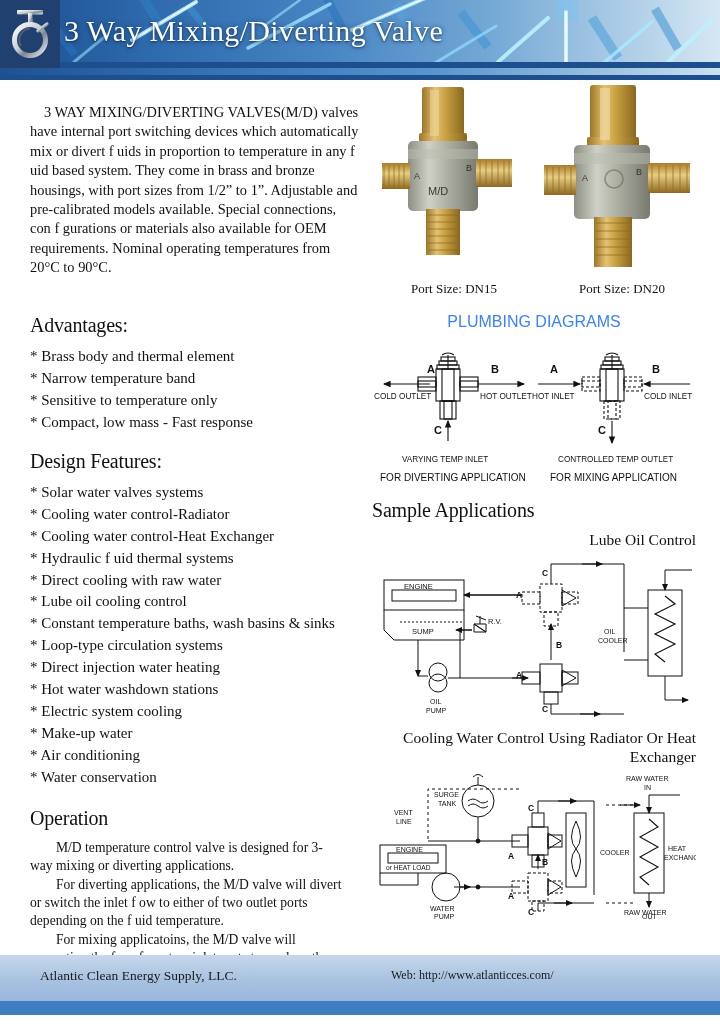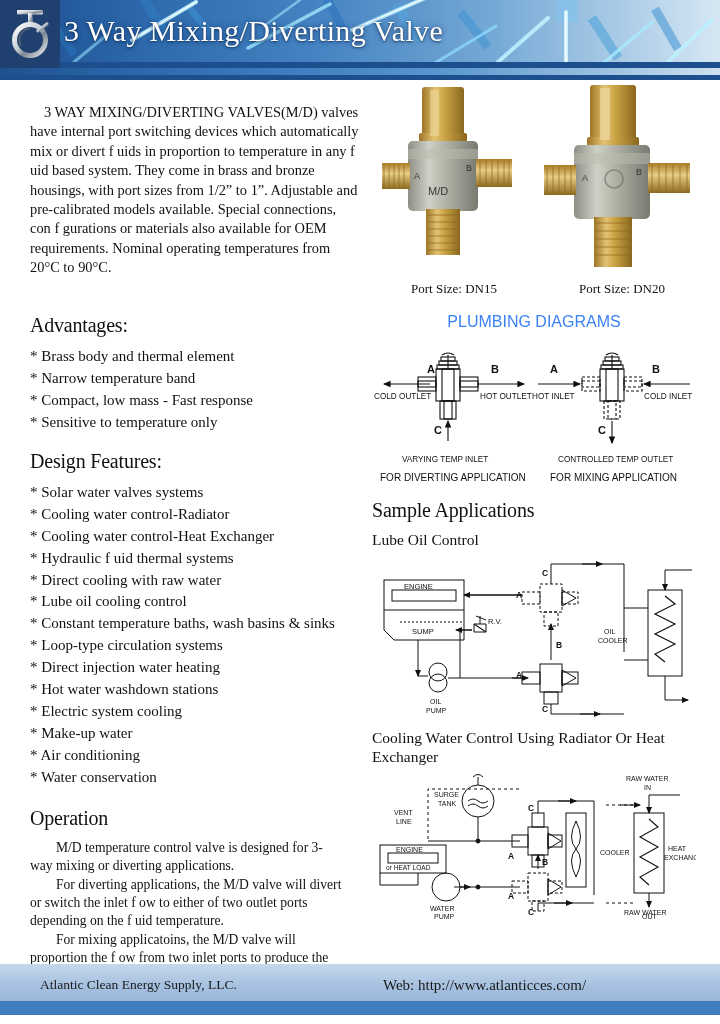--- a/index.html
+++ b/index.html
@@ -77,39 +77,39 @@
     position:absolute; top:198px;
     font-size:13px; text-align:center; width:140px;
   }
   .vsvg { position:absolute; top:0; }
 
   
   .plumb-title {
     text-align:center; font-family:"Liberation Sans", sans-serif;
     font-size:16px; color:#3b82f6; margin:0 0 6px 0;
   }
-  .app-sub { font-size:15.5px; margin:5px 0 2px 0; line-height:1.22; }
+  .app-sub { font-size:15.5px; margin:5px 0 2px 0; line-height:1.22;text-align:right; }
 
   svg { display:block; }
   svg text { font-family:"Liberation Sans", sans-serif; fill:#111; }
 
   
   .footer {
     position:absolute; left:0; bottom:0; width:720px;
   }
   .footer-band {
-    height:37px; width:720px;
+    height:46px; width:720px;
     background:linear-gradient(180deg,#c5d8ec 0%,#a8c2e0 55%,#9ab6db 100%);
     position:relative;
   }
   .footer-band .fl {
     position:absolute; left:40px; top:13px; font-size:13.5px; color:#1a1a1a;
   }
   .footer-band .fr {
-    position:absolute; left:383px; top:13px; font-size:15px; color:#1a1a1a;
+    position:absolute; left:391px; top:13px; font-size:12px; color:#1a1a1a;
   }
   .footer-strip { height:14px; width:720px; background:#3f7fc1; }
   .footer-white { height:9px; width:720px; background:#fff; }
 </style>
 </head>
 <body>
 
 <div class="banner">
   <svg class="tubes" width="720" height="68" viewBox="0 0 720 68">
     <defs>
@@ -184,22 +184,22 @@
 
   <div class="col-left">
 
     <p class="intro">3 WAY MIXING/DIVERTING VALVES(M/D) valves have internal port switching devices which automatically mix or divert f uids in proportion to temperature in any f uid based system. They come in brass and bronze housings, with port sizes from 1/2” to 1”.  Adjustable and pre-calibrated models available. Special connections, con f gurations or materials also available for OEM requirements. Nominal operating temperatures from 20°C to 90°C.</p>
 
     <div style="height:22px"></div>
     <h2 class="sec">Advantages:</h2>
     <div class="bullets">
       <div>* Brass body and thermal element</div>
       <div>* Narrow temperature band</div>
+      <div>* Sensitive to temperature only</div>
       <div>* Compact, low mass - Fast response</div>
-      <div>* Sensitive to temperature only</div>
     </div>
 
     <div style="height:16px"></div>
     <h2 class="sec">Design Features:</h2>
     <div class="bullets">
       <div>* Solar water valves systems</div>
       <div>* Cooling water control-Radiator</div>
       <div>* Cooling water control-Heat Exchanger</div>
       <div>* Hydraulic f uid thermal systems</div>
       <div>* Direct cooling with raw water</div>

